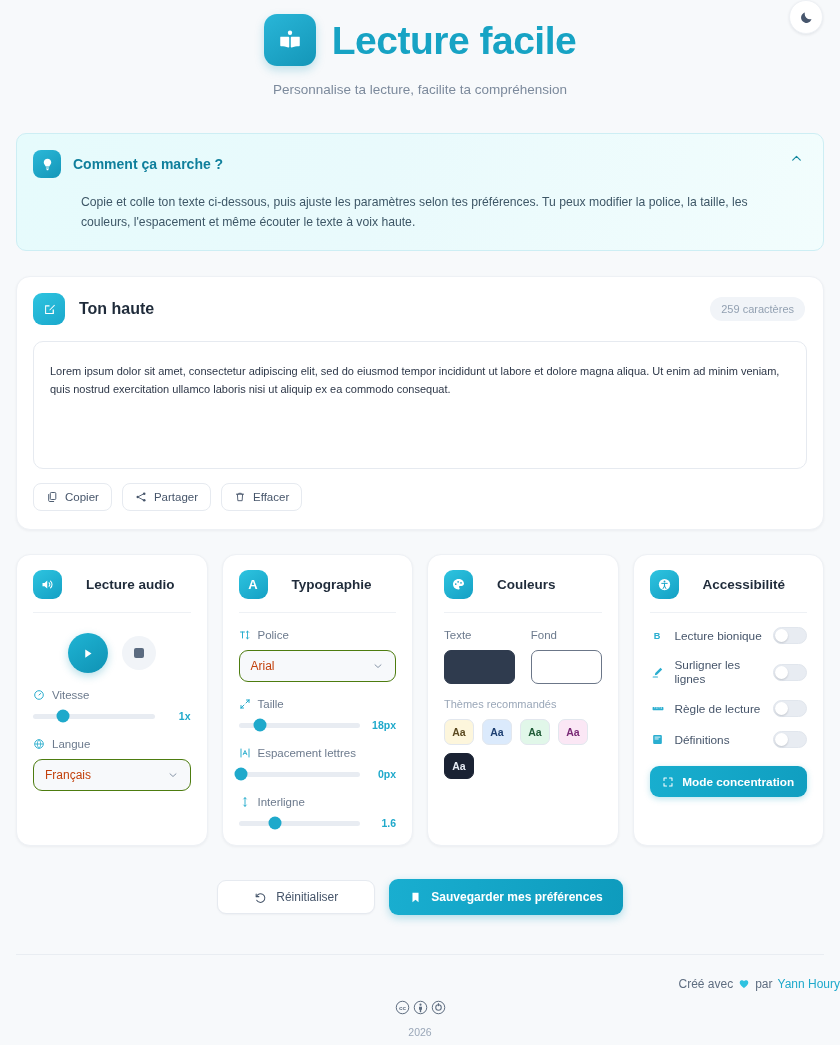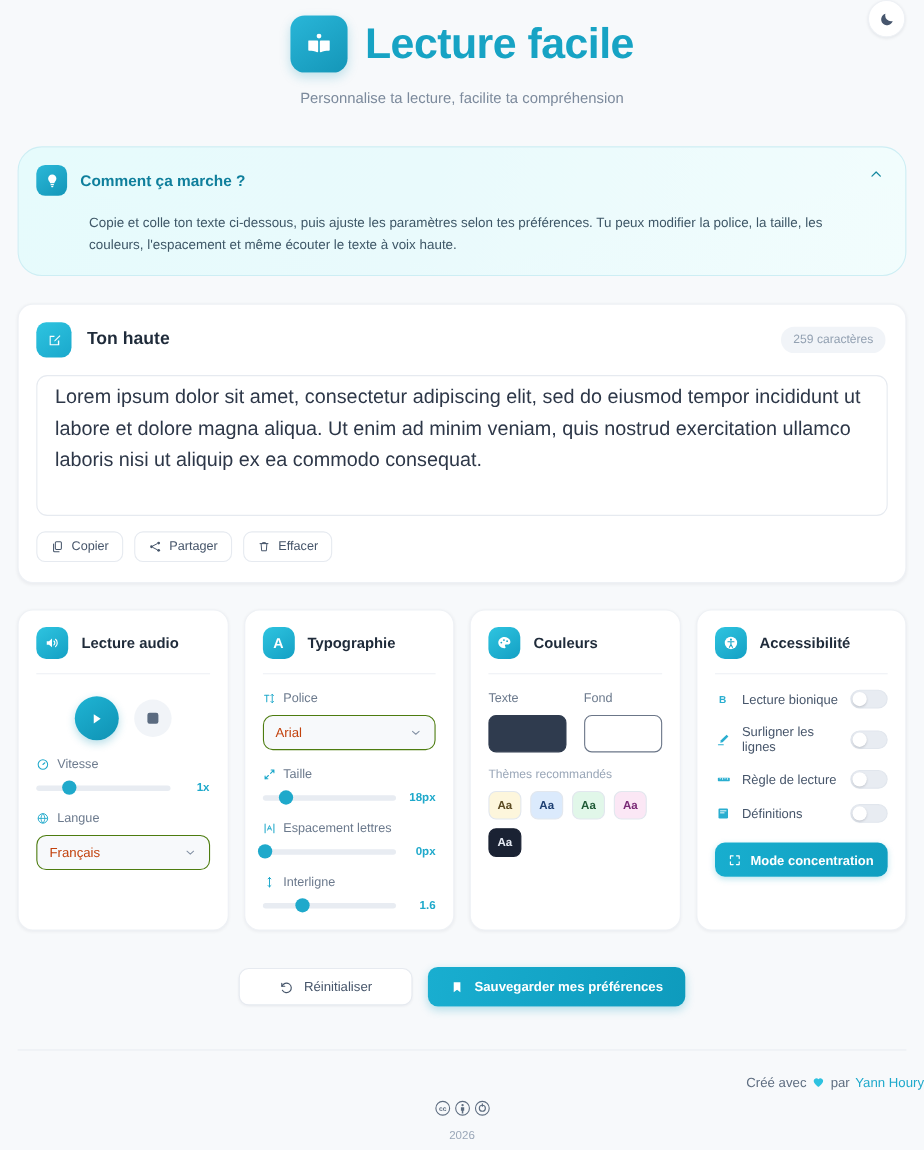--- a/index.html
+++ b/index.html
@@ -57,21 +57,21 @@
   .card {
     background: #ffffff;
     border: 1px solid #eef1f5;
     border-radius: 14px;
     box-shadow: 0 1px 3px rgba(16,24,40,.05);
   }
 
   
   .help {
     margin: 36px 16px 0 16px;
-    border-radius: 22px;
+    border-radius: 10px;
     background: linear-gradient(105deg, #e6fbfc 0%, #e9fafc 45%, #f2fdfd 100%);
     border: 1px solid #cdeef4;
     padding: 16px 20px 18px 16px;
     position: relative;
   }
   .help-head { display: flex; align-items: center; gap: 12px; }
   .help-icon {
     width: 28px; height: 28px; border-radius: 8px;
     background: linear-gradient(145deg, #2bb8d8 0%, #1396b8 100%);
     display: flex; align-items: center; justify-content: center;
@@ -106,22 +106,22 @@
     color: #93a1b2;
     font-size: 11px;
     padding: 6px 11px;
     border-radius: 14px;
   }
   .textarea {
     margin-top: 16px;
     border: 1px solid #e6eaf0;
     border-radius: 10px;
     min-height: 128px;
-    padding: 4px 16px;
-    font-size: 18px;
+    padding: 21px 16px;
+    font-size: 11px;
     line-height: 1.6;
     color: #2d3748;
   }
   .editor-actions { display: flex; gap: 10px; margin-top: 14px; }
   .mini-btn {
     display: flex; align-items: center; gap: 7px;
     border: 1px solid #e6eaf0;
     background: #ffffff;
     border-radius: 8px;
     padding: 7px 12px;
@@ -131,21 +131,21 @@
   }
 
   
   .panels {
     display: grid;
     grid-template-columns: repeat(4, 1fr);
     gap: 14px;
     margin: 24px 16px 0 16px;
   }
   .panel { padding: 15px 16px 16px 16px; display: flex; flex-direction: column; }
-  .panel-head { display: flex; align-items: center; gap: 12px; }
+  .panel-head { display: flex; align-items: center; gap: 24px; }
   .panel-icon {
     width: 29px; height: 29px; border-radius: 9px;
     background: linear-gradient(145deg, #2ec4e0 0%, #14a0c4 100%);
     display: flex; align-items: center; justify-content: center;
     color: #fff; font-weight: bold; font-size: 13px;
   }
   .panel-title { font-size: 13.5px; font-weight: bold; color: #1f2b3a; }
   .panel-rule { height: 1px; background: #eef1f5; margin: 13px 0 0 0; }
 
   

